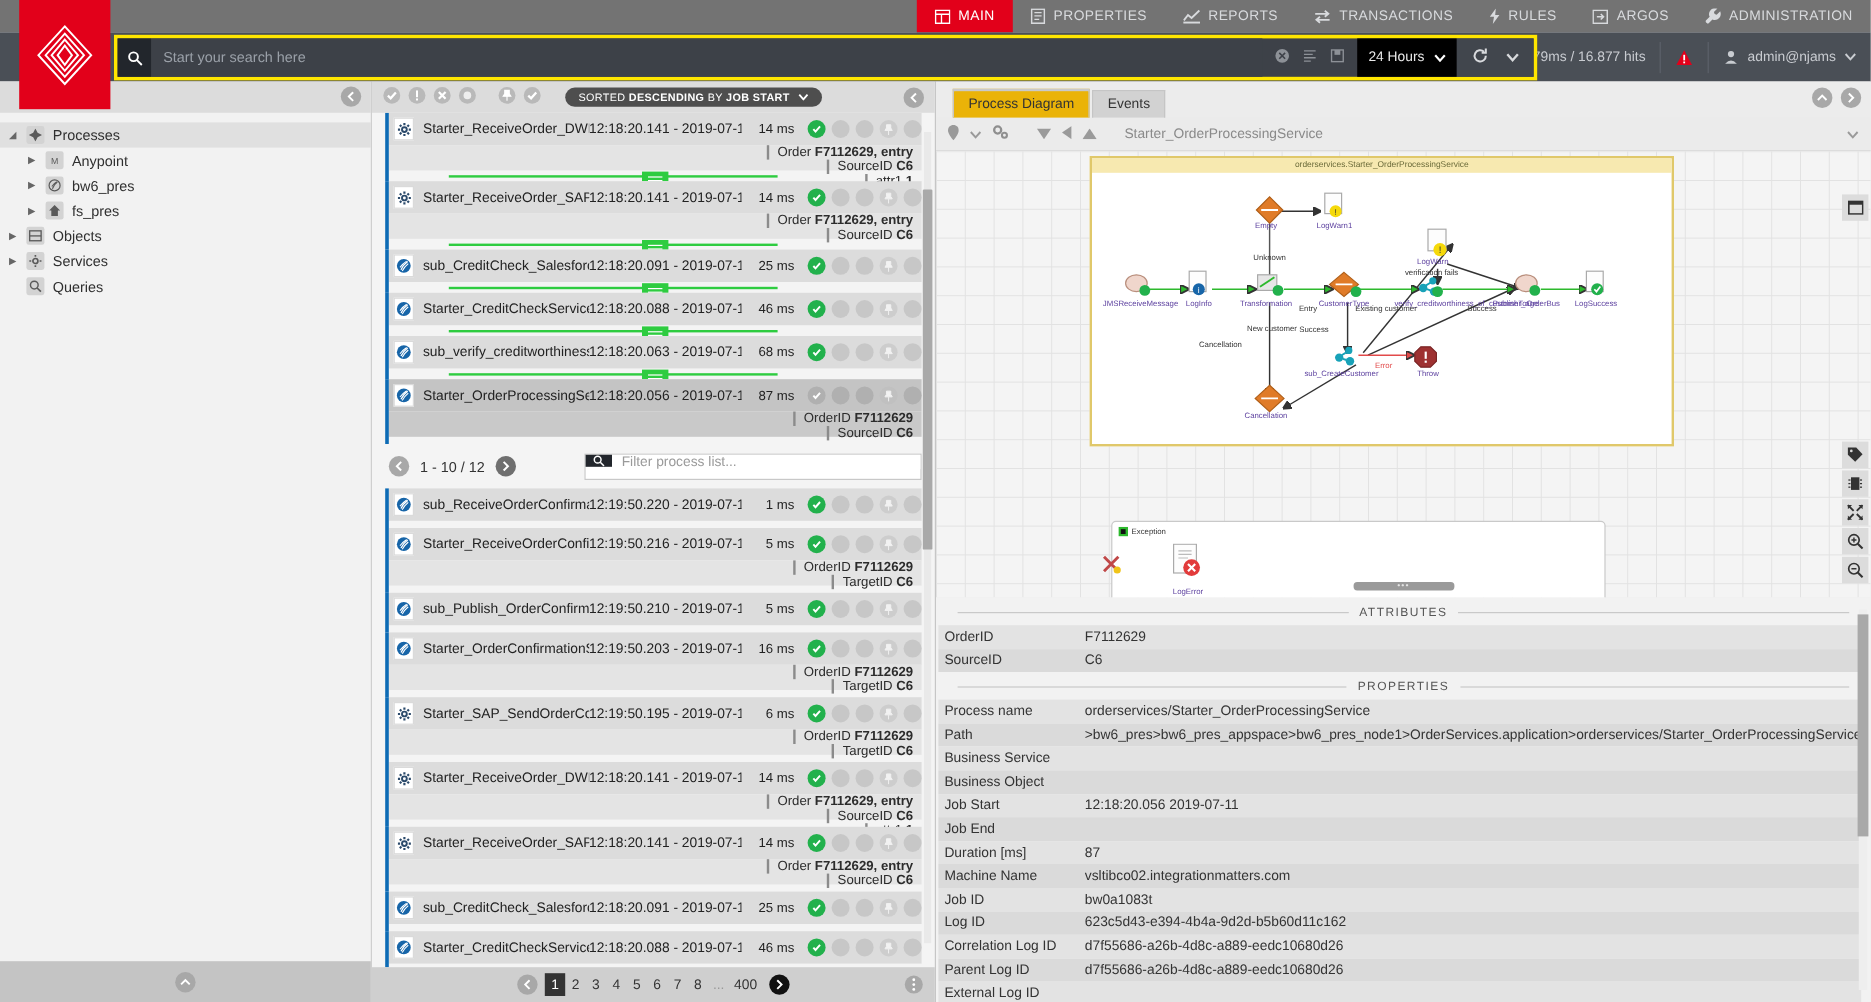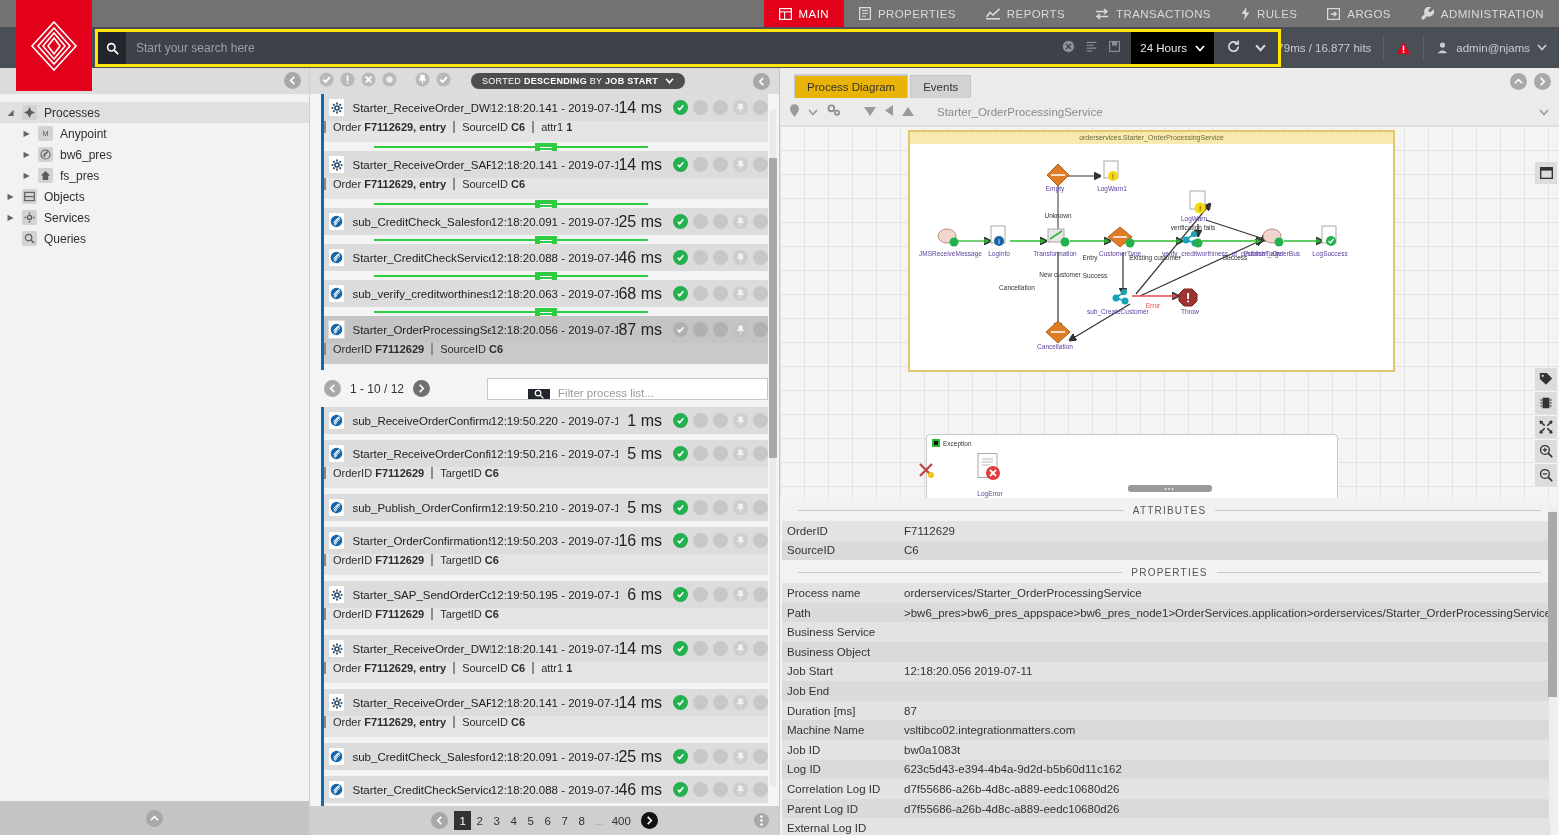--- a/index.html
+++ b/index.html
@@ -66,39 +66,39 @@
   .sortpill b { font-weight: bold; }
   .list-scroll { position: absolute; top: 26px; left: 0; width: 470px; height: 712px; overflow: hidden; }
   .pitem { position: relative; margin: 0 12px 0 14px; }
   .pitem .bar { position: absolute; left: -3px; top: 0; bottom: 0; width: 3px; background: #0d6bb5; }
   .prow { display: flex; align-items: center; height: 27px; background: #dcdcdc; padding-left: 4px; }
   .prow.sel { background: #c4c4c4; }
   .pico { width: 19px; height: 19px; background: #fff; border: 1px solid #dadada; display: flex;
      align-items: center; justify-content: center; margin-right: 7px; }
   .pname { width: 152px; font-size: 11.5px; color: #222; white-space: nowrap; overflow: hidden; }
   .ptime { width: 140px; font-size: 11.5px; color: #222; white-space: nowrap; overflow: hidden; }
-  .pdur { width: 48px; font-size: 16px; color: #222; text-align: right; }
+  .pdur { width: 48px; font-size: 11px; color: #222; text-align: right; }
   .pstats { display: flex; align-items: center; gap: 5px; margin-left: 11px; }
   .dot { width: 15px; height: 15px; border-radius: 50%; background: #c7c7c7; }
   .prow.sel .dot { background: #b0b0b0; }
   .dot.green { background: #22b14c; display: flex; align-items: center; justify-content: center; }
   .dot.pin { display:flex; align-items:center; justify-content:center; background:#cdcdcd; }
   .prow.sel .dot.pin { background:#c0c0c0; }
-  .pattrs { display: flex; align-items: flex-start; gap: 0; height: 21px; background: #e4e4e4; padding-left: 0; }
+  .pattrs { display: flex; align-items: flex-end; gap: 0; height: 21px; background: #e4e4e4; padding-left: 14px; flex-direction: column; }
   .pitem.sel .pattrs { background: #c9c9c9; }
   .attr { font-size: 11px; color: #2c2c2c; border-left: 2px solid #8b8b8b; padding: 0 7px; white-space: nowrap; }
   .attr b { font-weight: bold; }
   .sep { height: 9px; position: relative; }
   .sep .line { position: absolute; left: 50px; right: 120px; top: 4px; height: 2px; background: #2ecc40; }
   .sep .knob { position: absolute; left: 50%; transform: translateX(-50%); top: 1px; width: 22px; height: 8px;
      background: #2ecc40; display: flex; align-items: center; justify-content: center; }
   .sep .knob i { display: block; width: 12px; height: 1px; background: #fff; box-shadow: 0 3px 0 #fff; }
   .subpager { display: flex; align-items: center; height: 29px; margin: 4px 12px 4px 14px; gap: 9px; }
   .subpager .pgtxt { font-size: 12px; color: #333; }
-  .filterbox { flex: 1; display: flex; align-items: flex-end; height: 22px; background: #fff; border: 1px solid #c8c8c8; margin-left: 48px; padding-left: 40px; }
+  .filterbox { flex: 1; display: flex; align-items: flex-start; height: 22px; background: #fff; border: 1px solid #c8c8c8; margin-left: 48px; }
   .filterbox .fi { width: 22px; background: #22262c; display: flex; align-items: center; justify-content: center; }
   .filterbox input { flex: 1; border: 0; outline: 0; padding-left: 8px; font-size: 11.5px; color: #555;
      font-family: "Liberation Sans", sans-serif; }
   .filterbox input::placeholder { color: #9a9a9a; }
   .list-foot { position: absolute; bottom: 0; left: 0; width: 469px; height: 29px; background: #cfcfcf;
      display: flex; align-items: center; justify-content: center; gap: 0; }
   .pagenums { display: flex; align-items: center; gap: 0; }
   .pg { min-width: 17px; height: 19px; display: flex; align-items: center; justify-content: center;
      font-size: 11.5px; color: #333; padding: 0 4px; cursor: pointer; }
   .pg.active { background: #333; color: #fff; }

